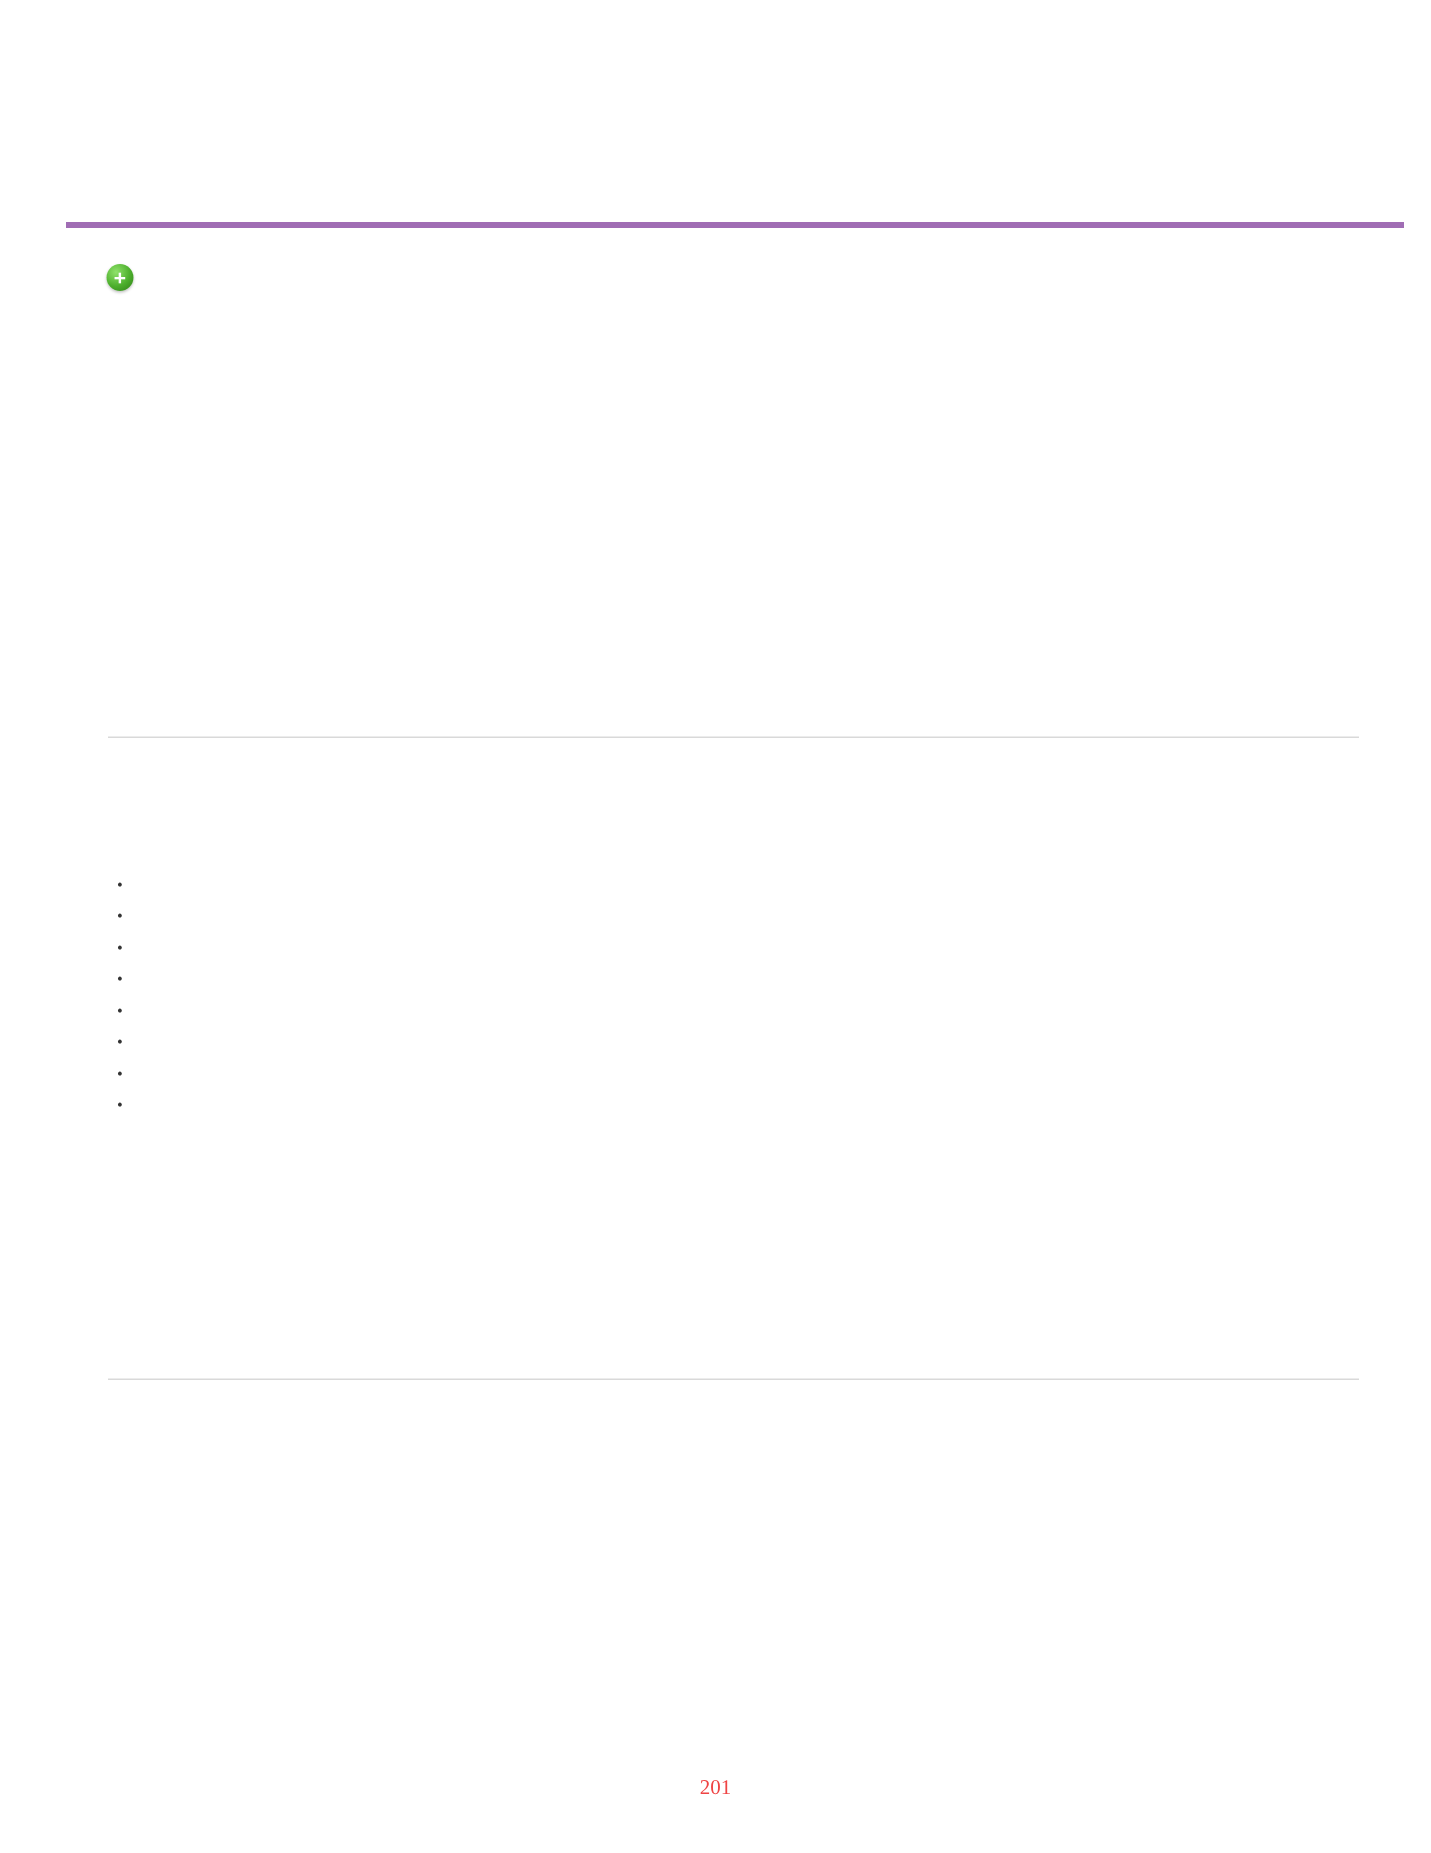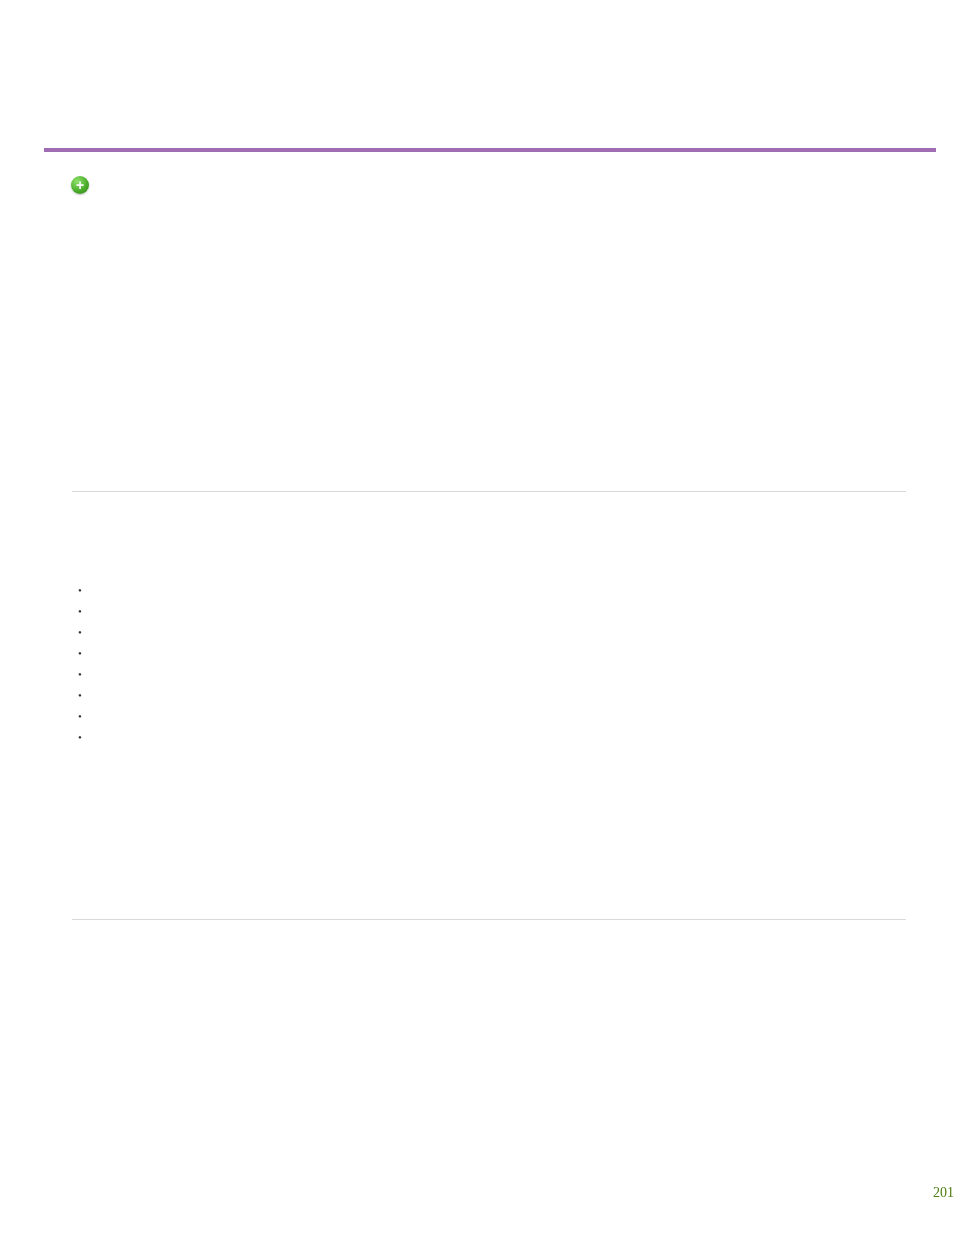--- a/index.html
+++ b/index.html
@@ -74,23 +74,23 @@
     top: 0;
     font-size: 11px;
     color: #333;
     line-height: 18px;
   }
   .page-number {
     position: absolute;
     left: 0;
     right: 0;
     bottom: 34px;
-    text-align: right;
+    text-align: center;
     font-size: 14px;
-    color: #4d7c0f;
+    color: #ef4444;
   }
 </style>
 </head>
 <body>
 
 <div class="page">
 
   <div class="top-rule"></div>
 
   <div class="plus-badge">

